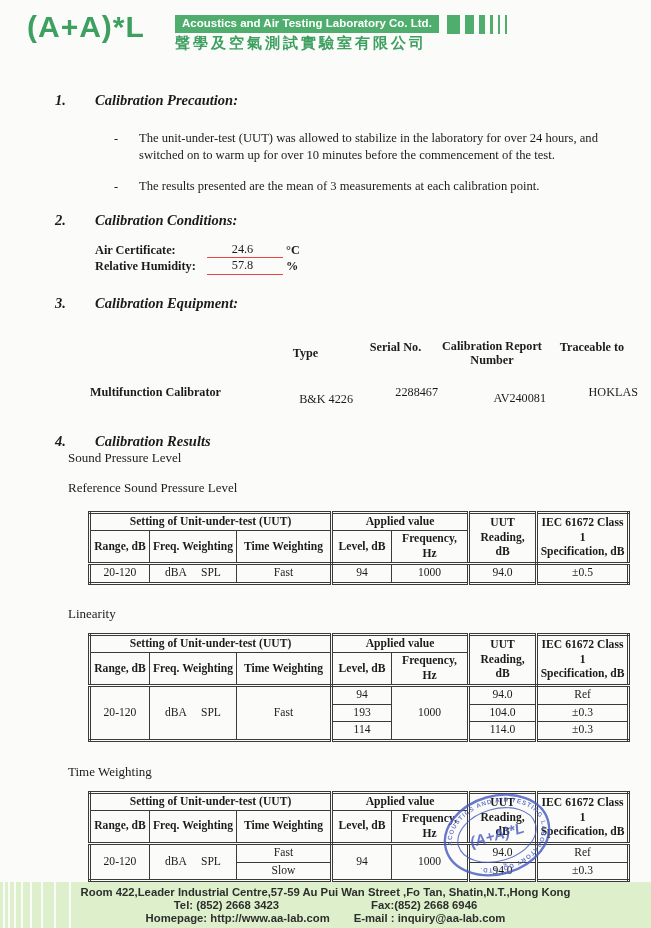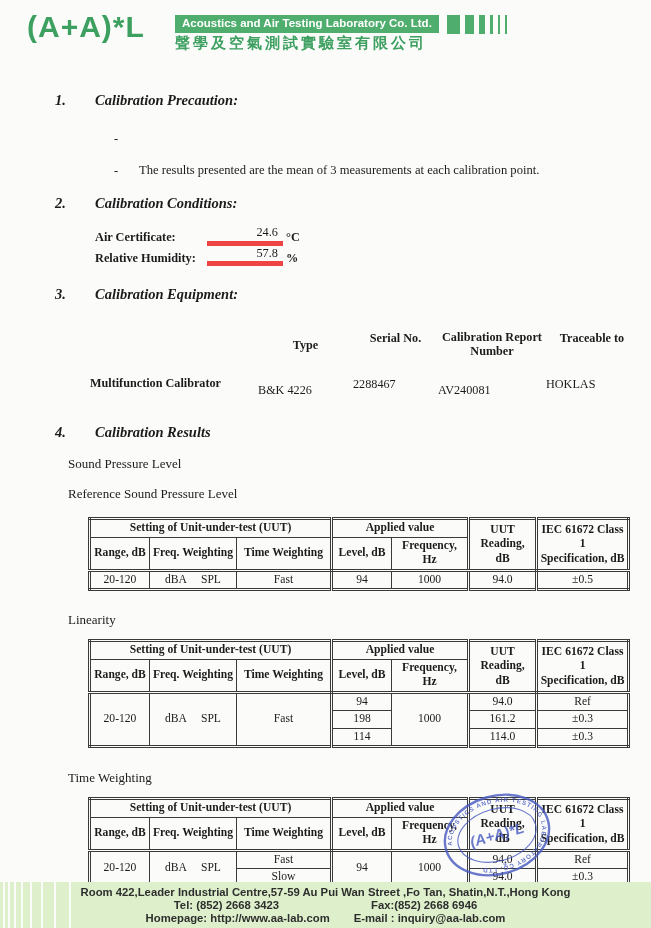--- a/index.html
+++ b/index.html
@@ -34,33 +34,33 @@
 
   
   .sec-head { display:flex; font-size:14.5px; font-weight:bold; font-style:italic; }
   .sec-head .num { width:40px; margin-left:55px; }
   .bullet { display:flex; font-size:12.6px; line-height:1.32; }
   .bullet .dash { width:25px; margin-left:114px; }
   .bullet .btxt { width:470px; }
 
   .cond-row { display:flex; margin-left:95px; font-size:12.3px; line-height:15.5px; align-items:flex-end; }
   .cond-label { width:112px; font-weight:bold; }
-  .cond-line { display:inline-block; width:76px; text-align:right; border-bottom:5px solid #ef4444; padding-right:5px; }
+  .cond-line { display:inline-block; width:76px; text-align:center; border-bottom:1px solid #ef4444; padding-right:5px; }
   .cond-unit { margin-left:3px; font-weight:bold; }
 
   
   .equip { margin-left:90px; font-size:12.2px; }
   .equip-hrow, .equip-drow { display:flex; align-items:center; }
   .equip-spacer { width:168px; }
   .equip-col { text-align:center; font-weight:bold; line-height:1.15; }
   .equip-col.c1 { width:95px;margin-top:13px; } .equip-col.c2 { width:85px; }
   .equip-col.c3 { width:108px;margin-top:12px; } .equip-col.c4 { width:92px; }
   .equip-drow { margin-top:12px; }
   .equip-label { width:168px; font-weight:bold; }
-  .equip-val { text-align:left; font-weight:normal; }
+  .equip-val { text-align:right; font-weight:normal; }
 
   
   .caltbl {
     border-collapse:collapse; table-layout:fixed; width:539px; margin-left:88px;
     font-size:11.6px; border:3px double #3a3a3a;
   }
   .caltbl th, .caltbl td {
     border:1px solid #3a3a3a; text-align:center; vertical-align:middle;
     padding:1px 2px; line-height:1.25; font-weight:normal;
   }
@@ -90,21 +90,21 @@
   .stripes i:nth-child(3){left:14px;} .stripes i:nth-child(4){left:21px;}
   .stripes i:nth-child(5){left:30px;} .stripes i:nth-child(6){left:41px;}
   .stripes i:nth-child(7){left:54px;} .stripes i:nth-child(8){left:69px;}
   .f-line2 { display:flex; justify-content:center; gap:92px; }
   .f-line3 { display:flex; justify-content:center; gap:24px; }
 
   
   .mt-s1 { margin-top:40px; } .mt-b1 { margin-top:21px; } .mt-b2 { margin-top:15px; }
   .mt-s2 { margin-top:17px; } .mt-cond { margin-top:13px; }
   .mt-s3 { margin-top:20px; } .mt-equip { margin-top:15px; }
-  .mt-s4 { margin-top:27px; } .mt-sub1 { margin-top:15px; } .mt-sub2 { margin-top:14px; }
+  .mt-s4 { margin-top:27px; } .mt-sub1 { } .mt-sub2 { margin-top:14px; }
   .mt-t1 { margin-top:15px; } .mt-lin { margin-top:21px; } .mt-t2 { margin-top:11px; }
   .mt-tw { margin-top:22px; } .mt-t3 { margin-top:11px; } .mt-cert { margin-top:29px; }
 </style>
 </head>
 <body>
 
 <div class="page">
 
   <div class="hdr">
     <div class="logo">(A+A)*L</div>
@@ -121,20 +121,21 @@
         <span></span>
     </div>
   </div>
 
   <div class="sec-head mt-s1">
     <span class="num">1.</span>
     <span class="title">Calibration Precaution:</span>
   </div>
   <div class="bullet mt-b1">
     <span class="dash">-</span>
+    <span class="btxt">The unit-under-test (UUT) was allowed to stabilize in the laboratory for over 24 hours, and switched on to warm up for over 10 minutes before the commencement of the test.</span>
   </div>
   <div class="bullet mt-b2">
     <span class="dash">-</span>
     <span class="btxt">The results presented are the mean of 3 measurements at each calibration point.</span>
   </div>
 
   <div class="sec-head mt-s2">
     <span class="num">2.</span>
     <span class="title">Calibration Conditions:</span>
   </div>
@@ -266,22 +267,22 @@
           <span>SPL</span>
         </div>
       </td>
       <td rowspan="3" class="gr">Fast</td>
       <td>94</td>
       <td rowspan="3" class="gr">1000</td>
       <td class="gr">94.0</td>
       <td>Ref</td>
     </tr>
     <tr>
-      <td>198</td>
-      <td class="gr">161.2</td>
+      <td>193</td>
+      <td class="gr">104.0</td>
       <td>±0.3</td>
     </tr>
     <tr>
       <td>114</td>
       <td class="gr">114.0</td>
       <td>±0.3</td>
     </tr>
   </tbody>
     </table>
 

